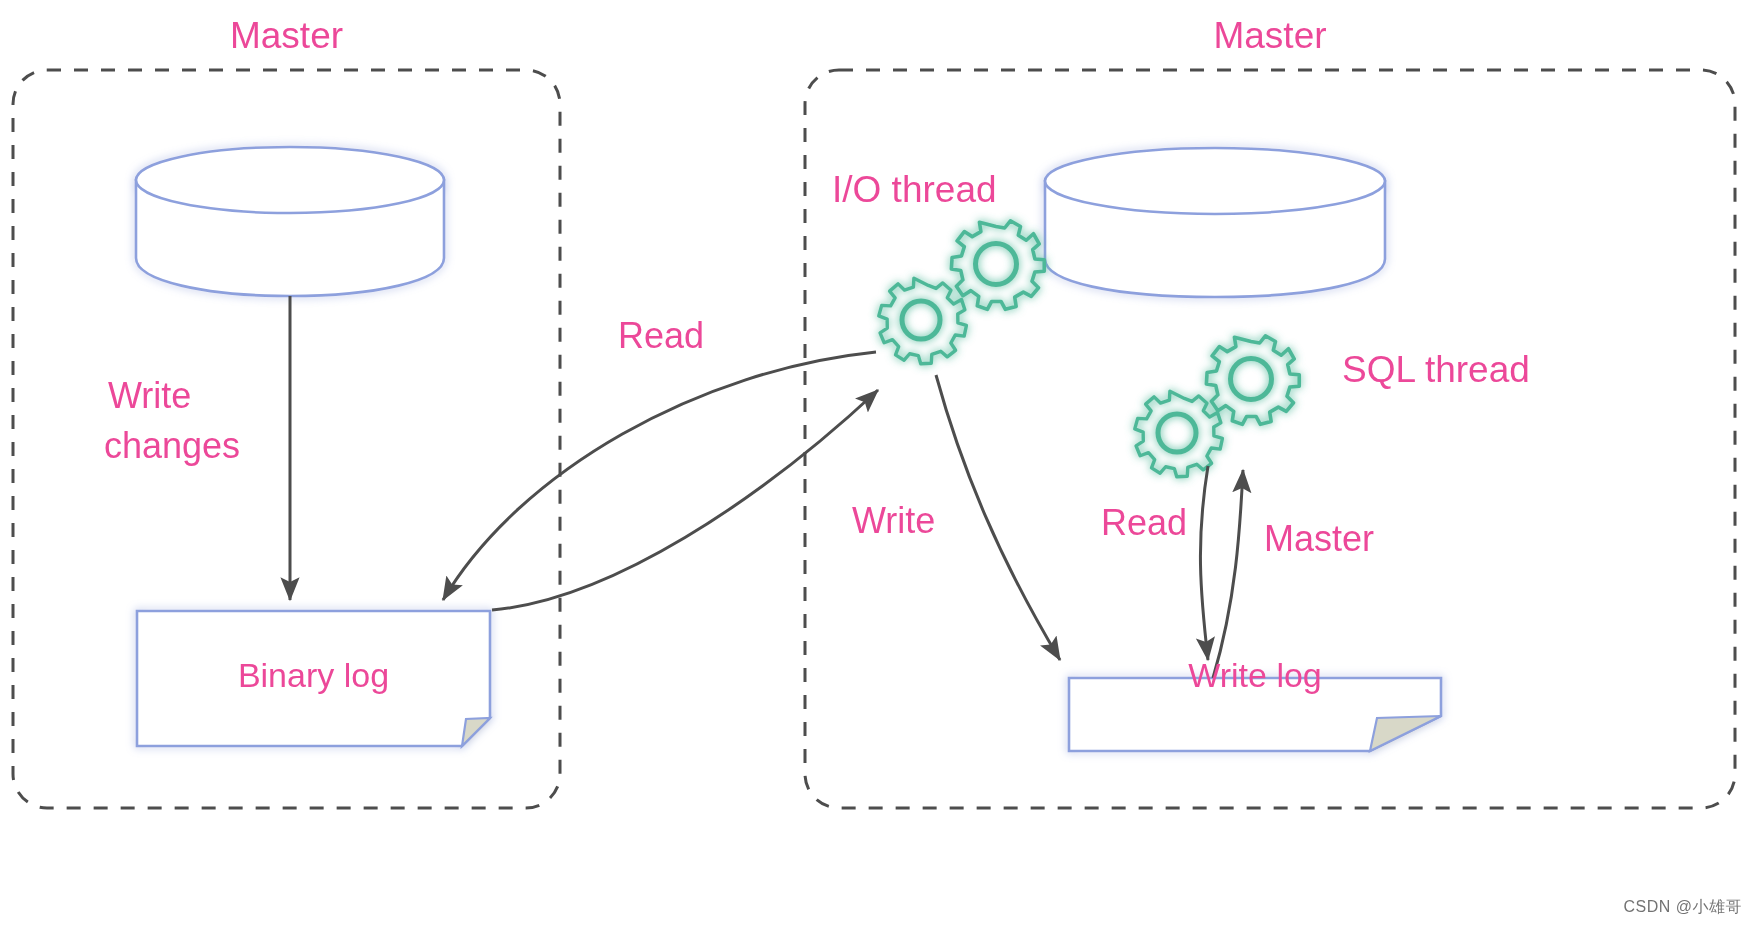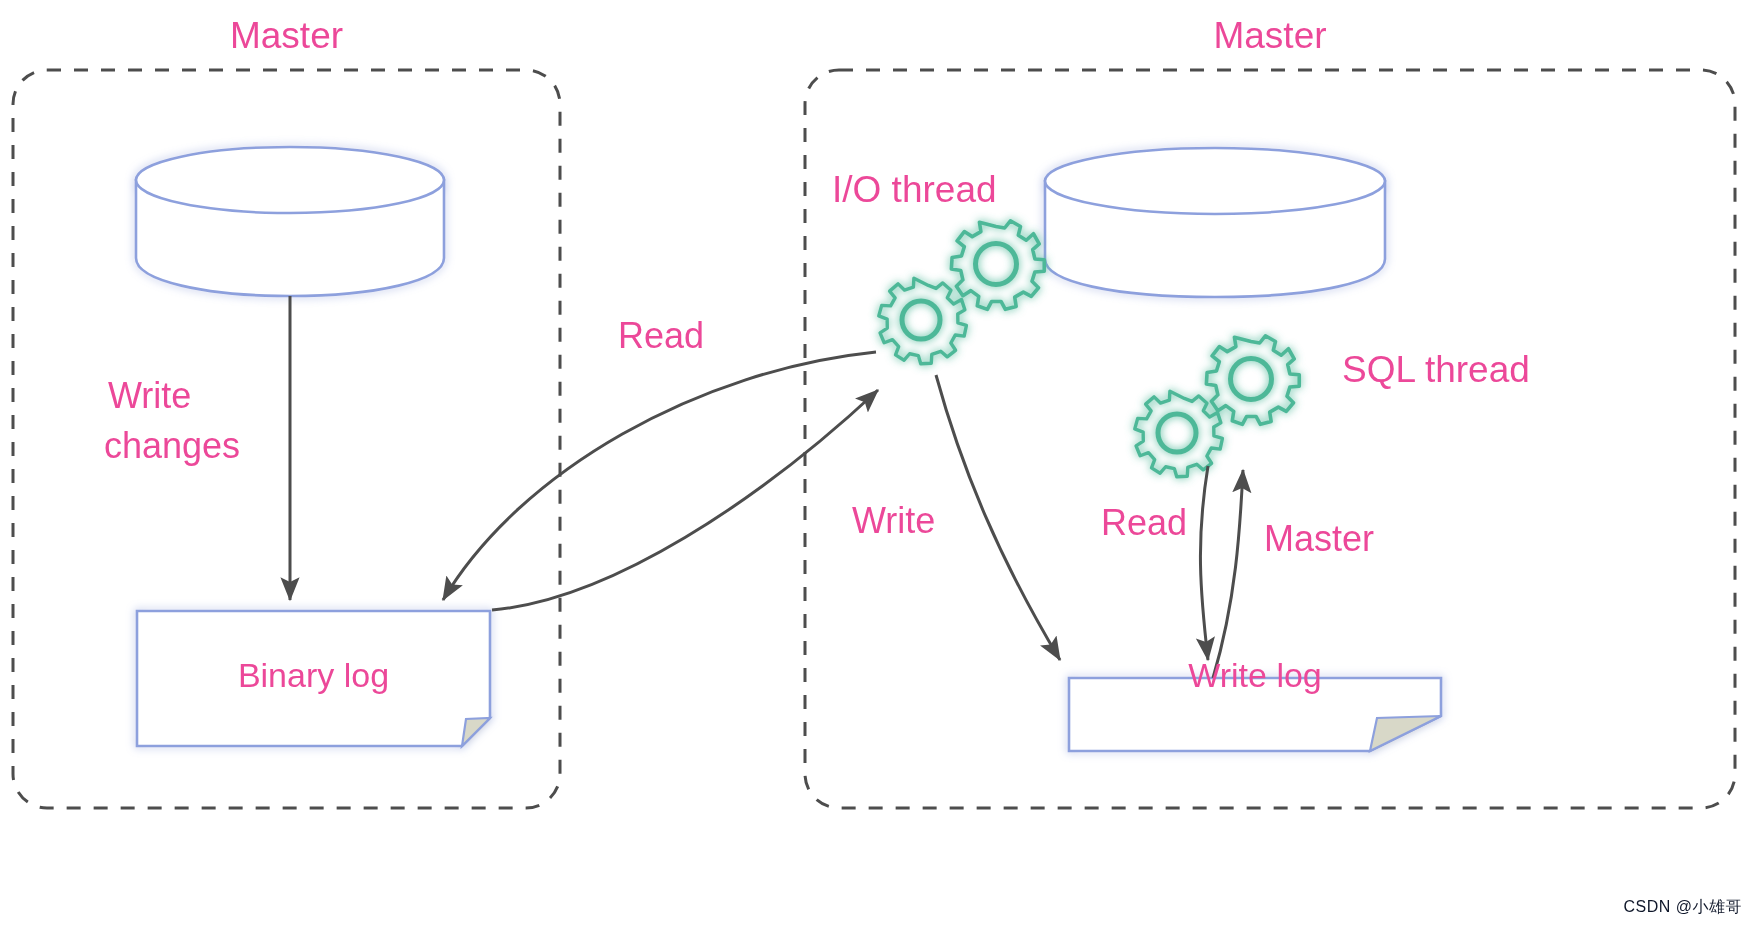--- a/index.html
+++ b/index.html
@@ -42,21 +42,21 @@
   }
   .box-lbl {
     font-size: 34px;
     text-align: center;
   }
   .watermark {
     position: absolute;
     right: 8px;
     bottom: 8px;
     font-size: 16px;
-    color: #0f172a;
+    color: #737373;
     font-family: "Liberation Sans", "DejaVu Sans", sans-serif;
     letter-spacing: 0.5px;
     user-select: none;
   }
 </style>
 </head>
 <body>
 
 <svg id="canvas" viewBox="0 0 1750 926" xmlns="http://www.w3.org/2000/svg">
   <defs>

